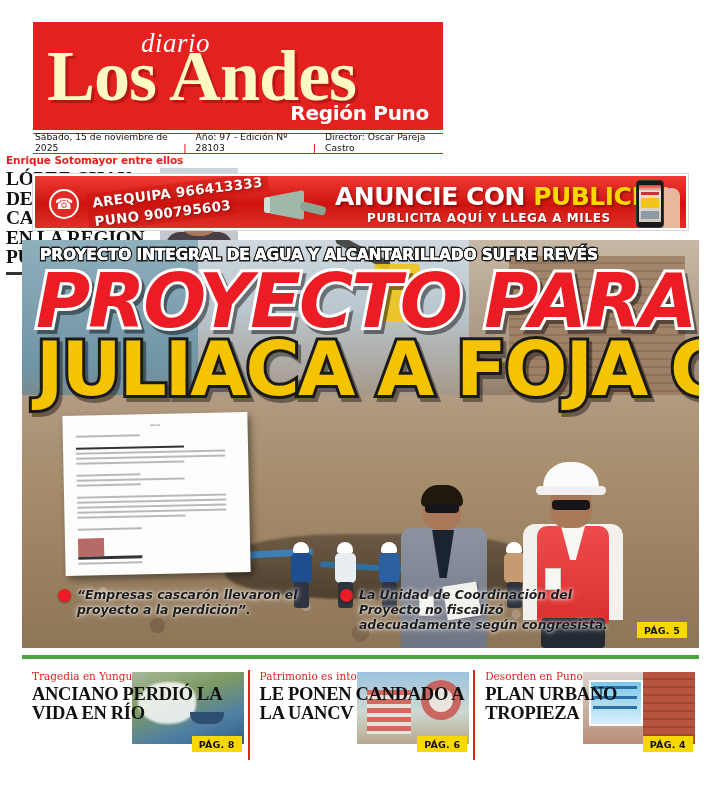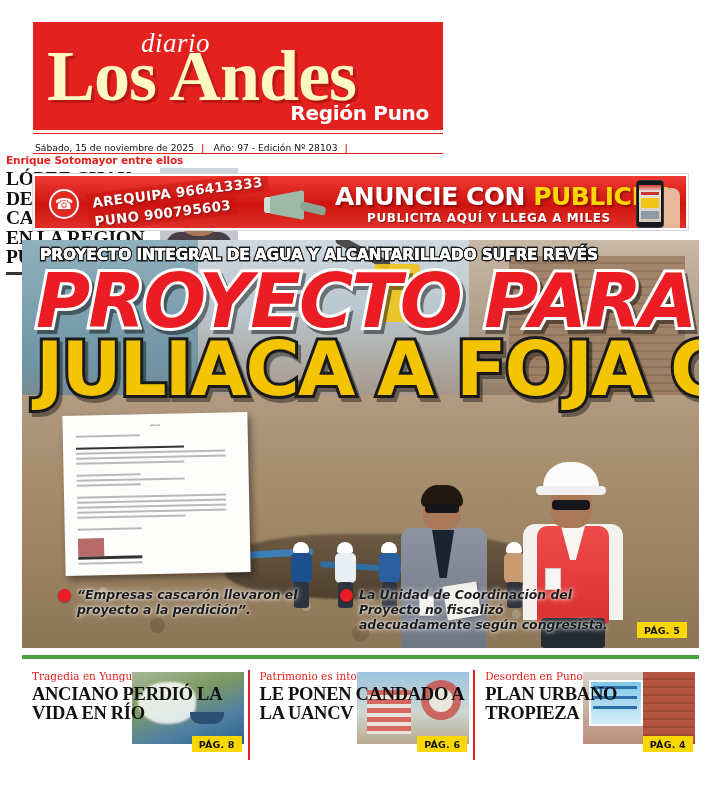--- a/index.html
+++ b/index.html
@@ -396,20 +396,21 @@
       <div class="logo-box">
         <div class="logo-diario">diario</div>
         <div class="logo-main">Los Andes</div>
         <div class="logo-region">Región Puno</div>
       </div>
       <div class="dateline">
         <span>Sábado, 15 de noviembre de 2025</span>
         <span class="dl-sep">|</span>
         <span>Año: 97 - Edición Nº 28103</span>
         <span class="dl-sep">|</span>
+        <span>Director: Oscar Pareja Castro</span>
       </div>
     </div>
 
     <div class="topright">
       <div class="tr-kicker">Enrique Sotomayor entre ellos</div>
       <div class="tr-head">LÓPEZ CHAU DEFINE CANDIDATOS EN LA REGIÓN PUNO</div>
       <div class="tr-photo">
         <div class="tr-body"></div>
         <div class="tr-shirt"></div>
         <div class="tr-tie"></div>

